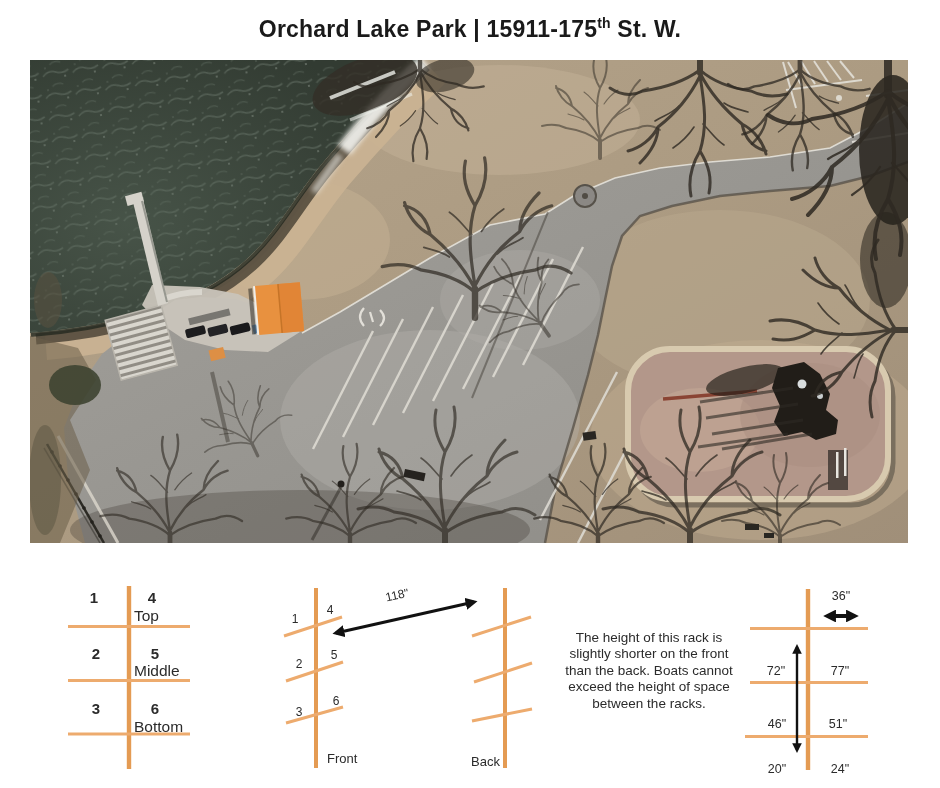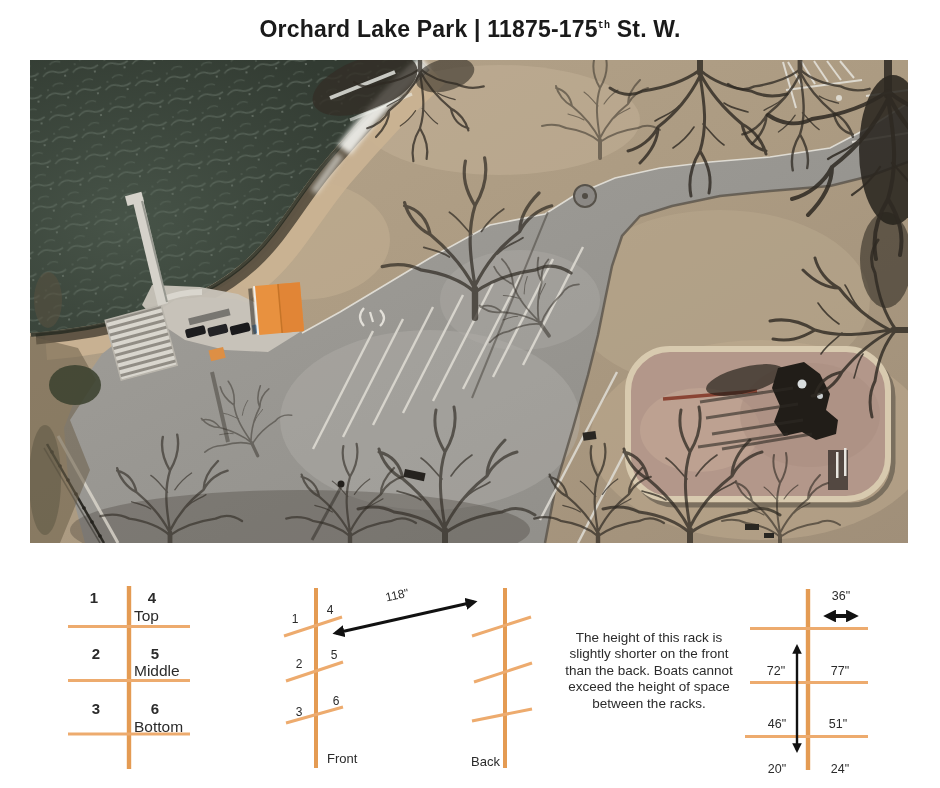--- a/index.html
+++ b/index.html
@@ -1,30 +1,30 @@
 <!DOCTYPE html>
 <html><head>
 <meta charset="utf-8">
 <style>
   html,body{margin:0;padding:0;background:#ffffff;}
   body{width:940px;height:788px;position:relative;font-family:"Liberation Sans",sans-serif;overflow:hidden;}
   .page-title{position:absolute;left:0;top:16px;width:940px;text-align:center;
     font-size:23px;font-weight:bold;color:#1a1a1a;letter-spacing:0.2px;}
-  .page-title sup{font-size:10px;vertical-align:super;line-height:0;font-family:Liberation Mono, monospace;}
+  .page-title sup{font-size:14px;vertical-align:super;line-height:0;}
   .photo-wrap{position:absolute;left:30px;top:60px;width:878px;height:483px;overflow:hidden;}
   .photo-wrap svg{display:block;width:878px;height:483px;}
   .diagrams{position:absolute;left:0;top:560px;width:940px;height:228px;}
   .diagrams svg{display:block;width:940px;height:228px;}
   text{fill:#2b2b2b;}
 </style>
 </head>
 <body>
 
 <div class="page-title">
-  <span>Orchard Lake Park | 11875-175</span><sup>th</sup><span> St. W.</span>
+  <span>Orchard Lake Park | 15911-175</span><sup>th</sup><span> St. W.</span>
 </div>
 
 <div class="photo-wrap">
 <svg viewBox="30 60 878 483" preserveAspectRatio="none" xmlns="http://www.w3.org/2000/svg">
   <defs>
     <linearGradient id="gg" x1="0" y1="0" x2="1" y2="1">
       <stop offset="0" stop-color="#B5A48B"></stop>
           <stop offset="0.5" stop-color="#AC9B82"></stop>
           <stop offset="1" stop-color="#A08F79"></stop>
     </linearGradient>

